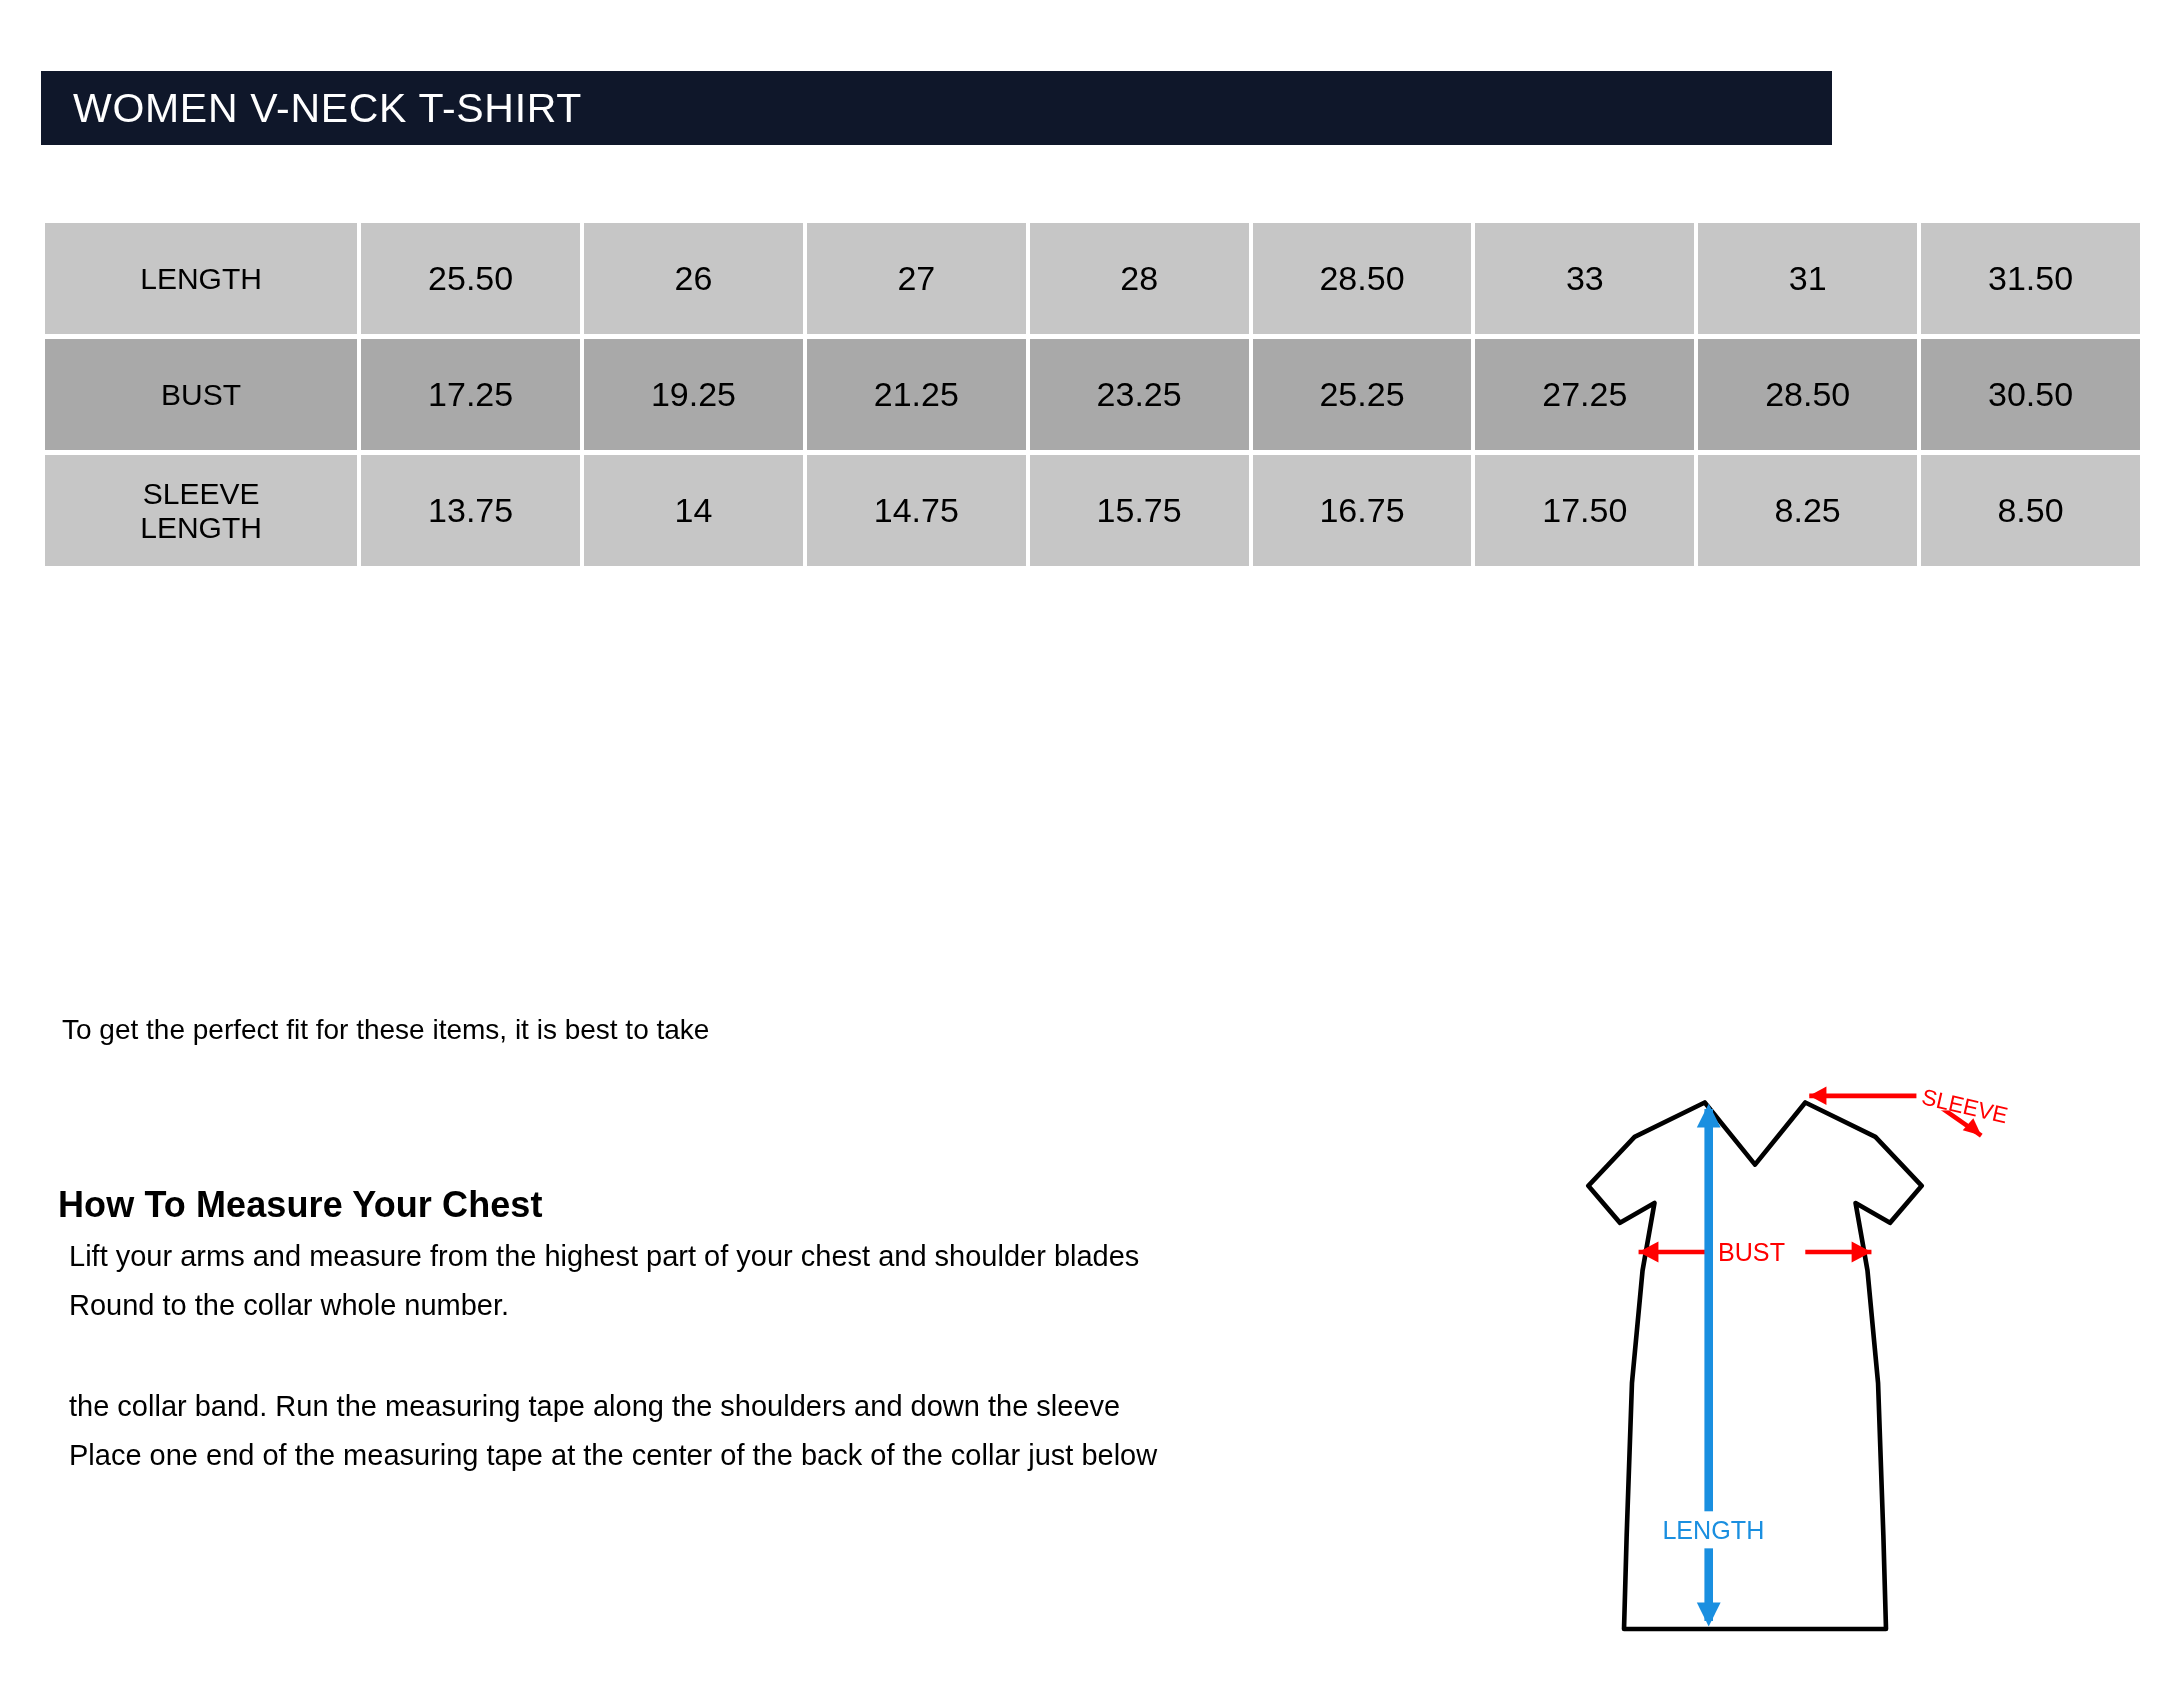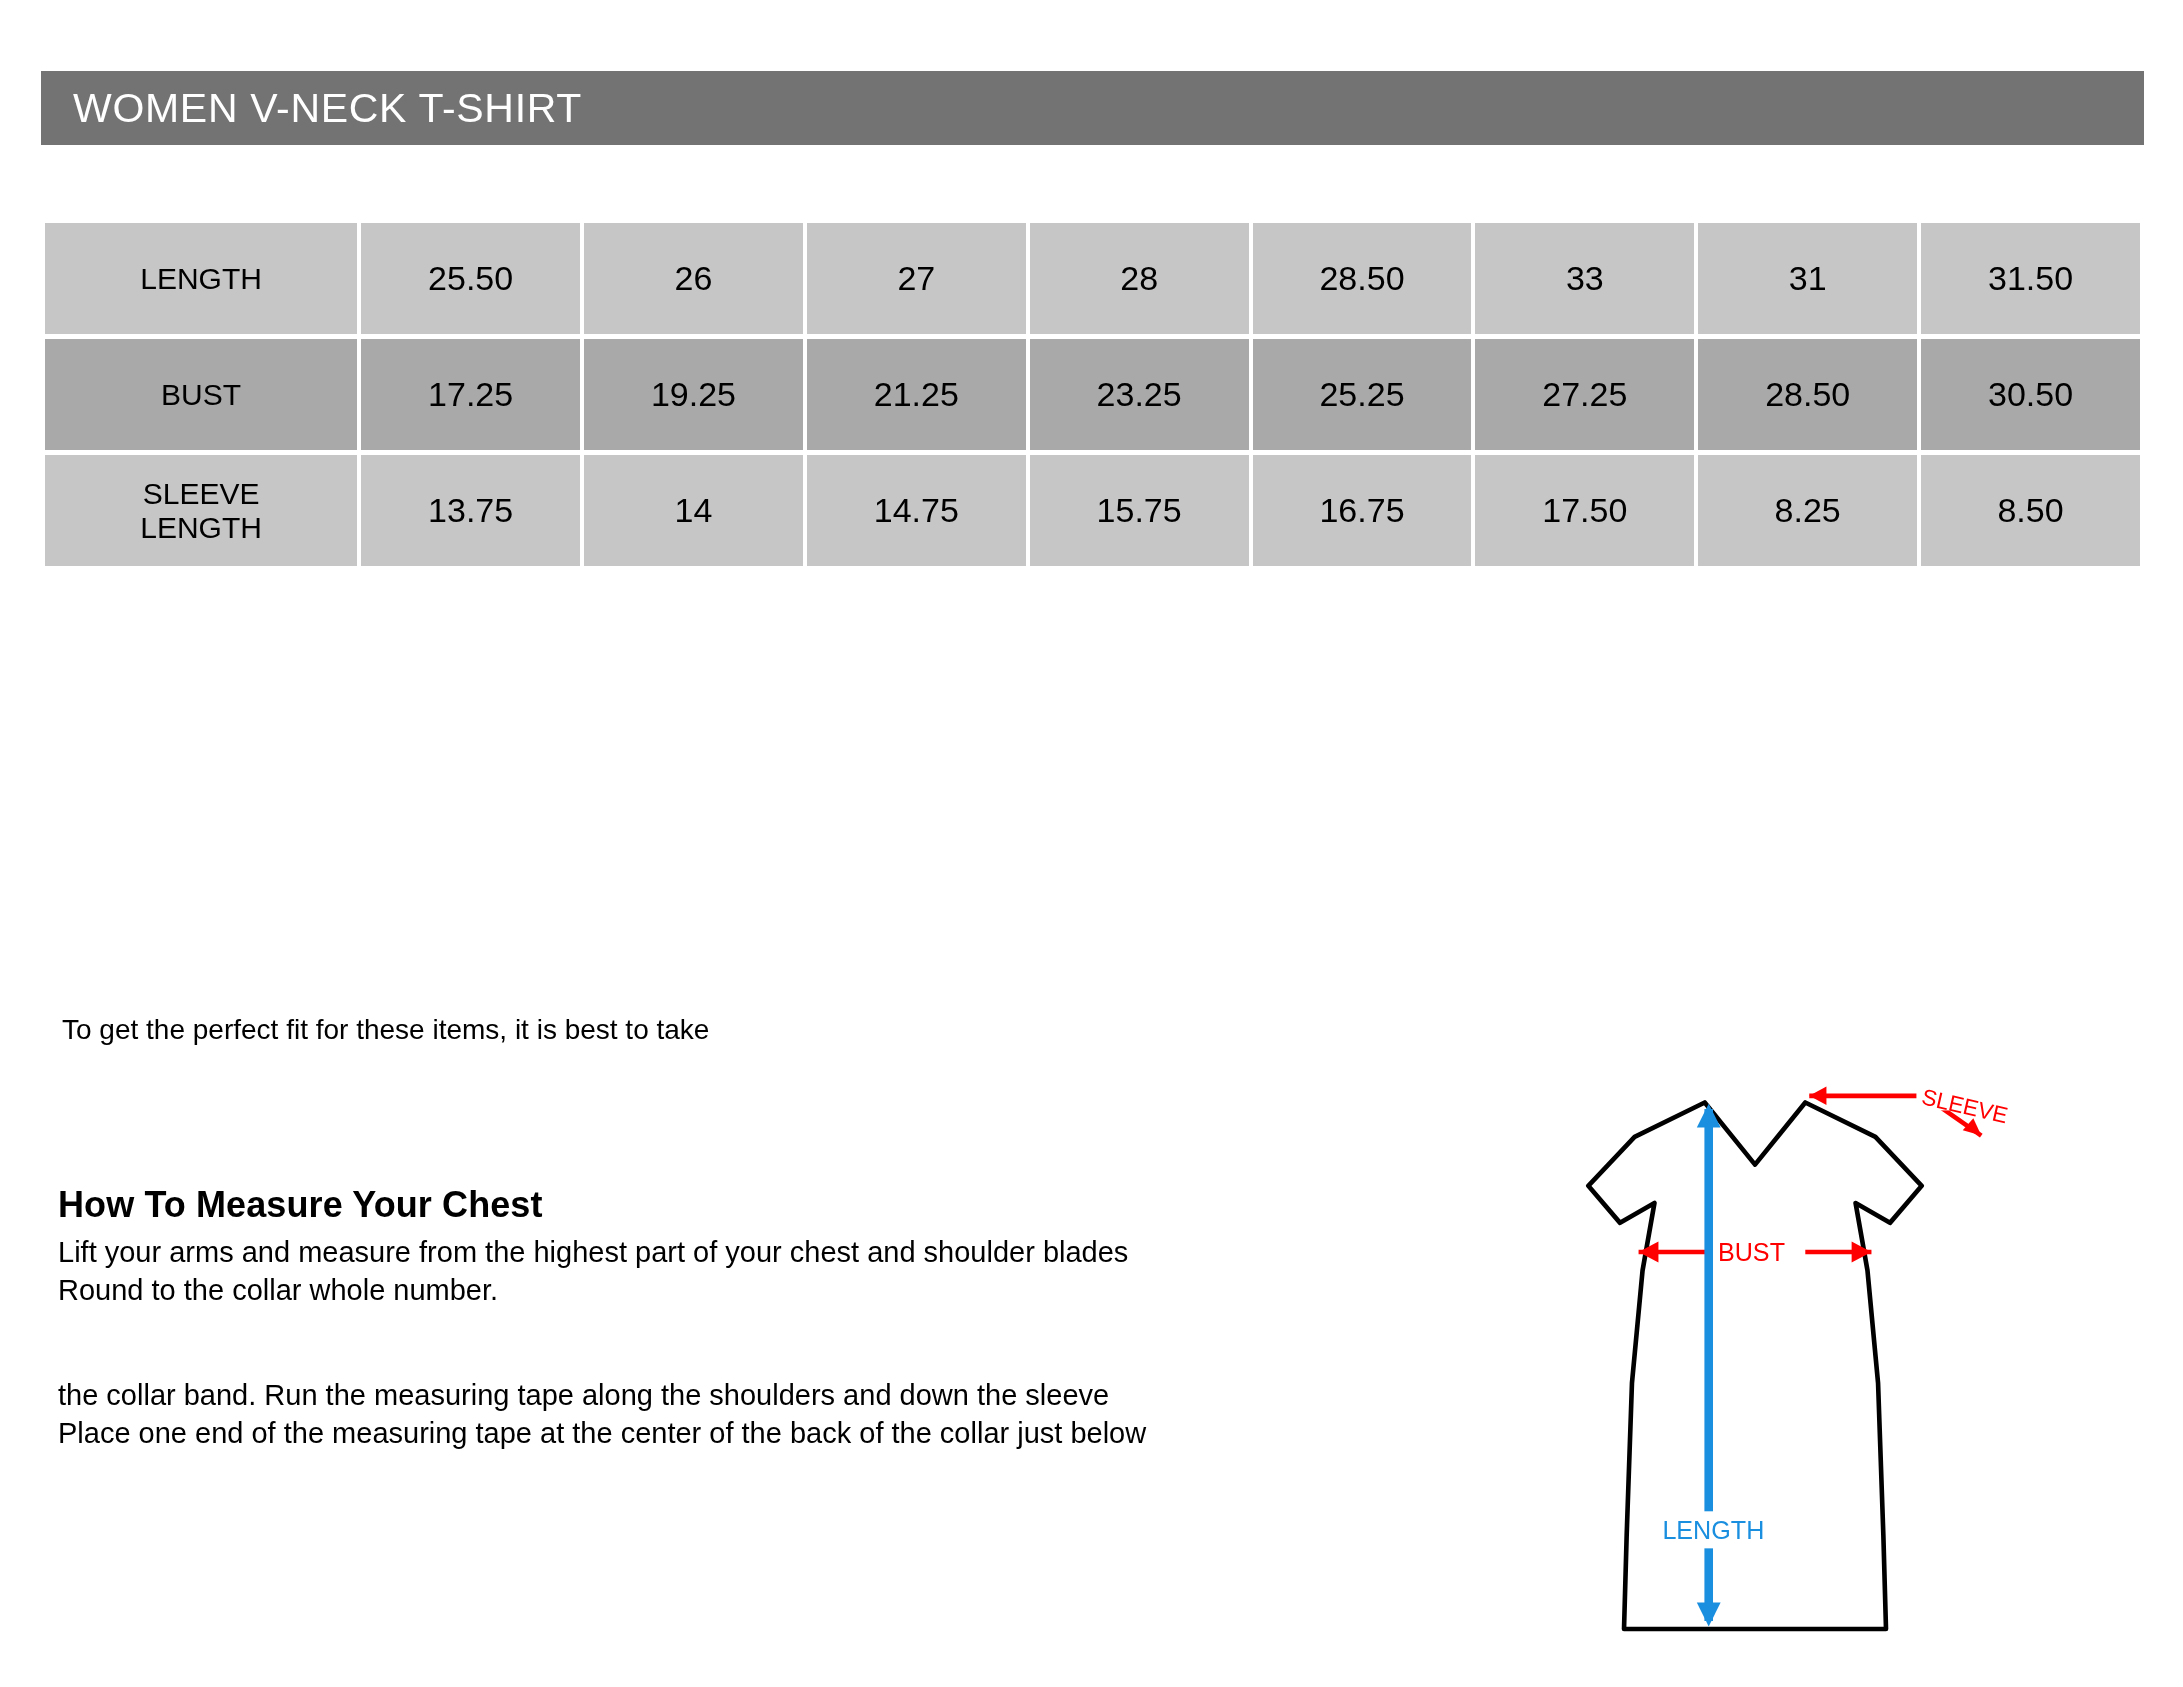--- a/index.html
+++ b/index.html
@@ -18,23 +18,23 @@
   .page {
     position: relative;
     width: 2183px;
     height: 1687px;
   }
   
   .title-bar {
     position: absolute;
     left: 41px;
     top: 71px;
-    width: 2103px;
+    width: 1791px;
     height: 74px;
-    background: #737373;
+    background: #0f172a;
     display: flex;
     align-items: center;
   }
   .title-bar .title-text {
     color: #ffffff;
     font-size: 41px;
     letter-spacing: 0.7px;
     padding-left: 32px;
     font-weight: 400;
     white-space: nowrap;
@@ -92,21 +92,21 @@
   }
   .section-chest { top: 1184px; }
   .section-sleeve { top: 1376px; }
   .section h2 {
     margin: 0 0 6.6px 0;
     font-size: 36px;
     font-weight: bold;
     letter-spacing: 0.1px;
   }
   .section p {
-    margin: 0;
+    margin: 11px;
     font-size: 29px;
     line-height: 1.32;
   }
   
   .illus {
     position: absolute;
     left: 1542px;
     top: 1072px;
     width: 516px;
     height: 569px;

